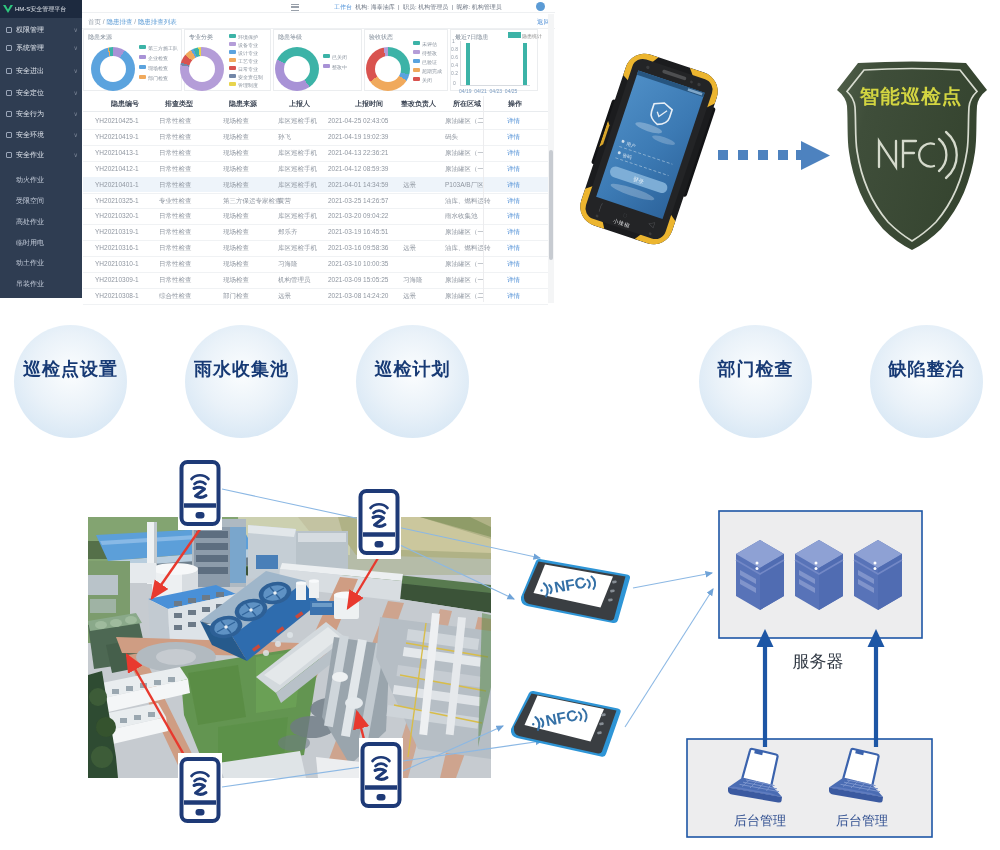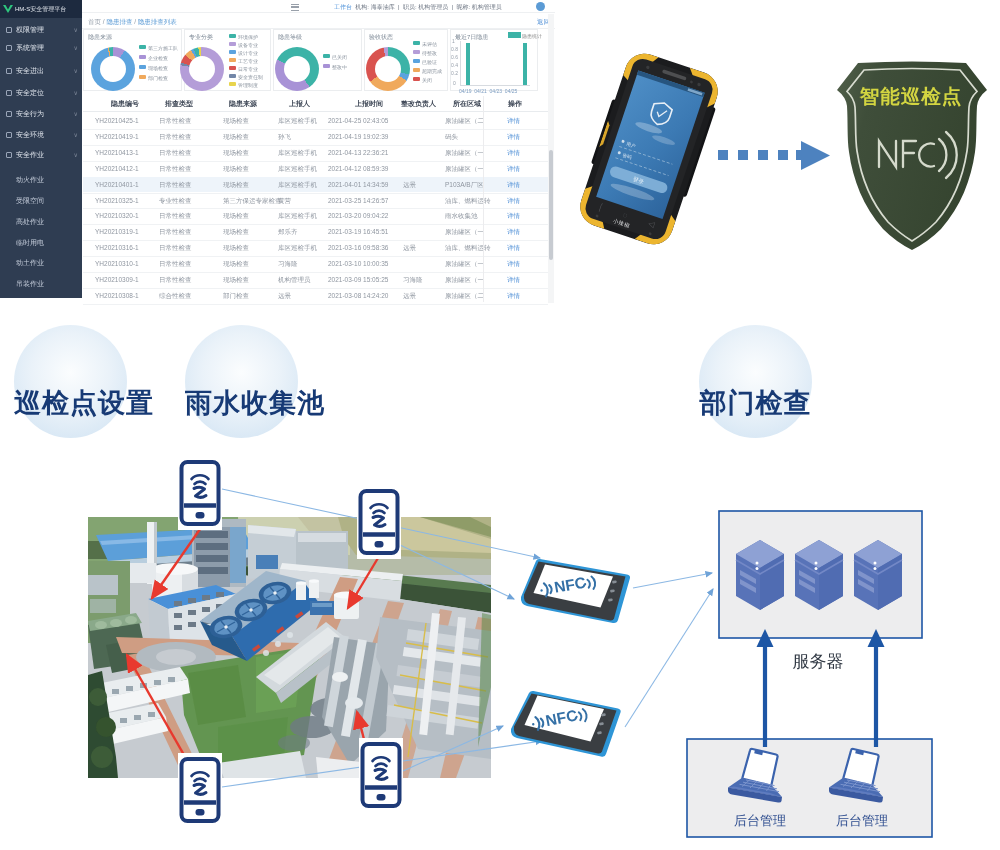--- a/index.html
+++ b/index.html
@@ -28,21 +28,21 @@
   .lg b{display:inline-block;width:7px;height:4px;border-radius:1px;margin-right:2px;vertical-align:1px;}
   
   .th{position:absolute;font-size:7px;font-weight:bold;color:#3c4554;white-space:nowrap;}
   .td{position:absolute;font-size:6.5px;color:#8f96a0;white-space:nowrap;}
   .td.lk{color:#4f8fd6;}
   .rowline{position:absolute;left:88px;width:460px;height:1px;background:#f0f2f4;}
   
   .circ{position:absolute;width:113px;height:113px;border-radius:50%;
     background:radial-gradient(circle at 50% 42%, #fbfdfe 0%, #eaf2f9 45%, #cde1f2 100%);
     text-align:center;}
-  .circ span{position:relative;top:60px;font-size:27px;font-weight:bold;color:#173a75;letter-spacing:1px;white-space:nowrap;}
+  .circ span{position:relative;top:32px;font-size:18px;font-weight:bold;color:#173a75;letter-spacing:1px;white-space:nowrap;}
 </style>
 </head>
 <body>
 <div id="canvas">
 
   <div id="dash" class="abs">
     <div id="dhead" class="abs"></div>
     <div id="dcrumb" class="abs"></div>
     <div class="abs" style="left:291px;top:4px;width:8px;height:7px;border-top:1.5px solid #99a0aa;border-bottom:1.5px solid #99a0aa;">
         <div style="margin-top:1.2px;height:1.5px;background:#99a0aa;"></div>
@@ -806,15 +806,17 @@
     <g stroke="#1d56a5" stroke-width="4.2" fill="#1d56a5">
       <line x1="765" y1="747" x2="765" y2="645"></line>
       <path d="M765 629 L773.5 647 L756.5 647 Z" stroke="none"></path>
       <line x1="876" y1="747" x2="876" y2="645"></line>
       <path d="M876 629 L884.5 647 L867.5 647 Z" stroke="none"></path>
     </g>
   </svg>
 
   <div class="circ" style="left:14px;top:325px;"><span>巡检点设置</span></div>
   <div class="circ" style="left:185px;top:325px;"><span>雨水收集池</span></div>
+  <div class="circ" style="left:356px;top:325px;"><span>巡检计划</span></div>
   <div class="circ" style="left:699px;top:325px;"><span>部门检查</span></div>
+  <div class="circ" style="left:870px;top:325px;"><span>缺陷整治</span></div>
 
 </div>
 
 </body></html>

